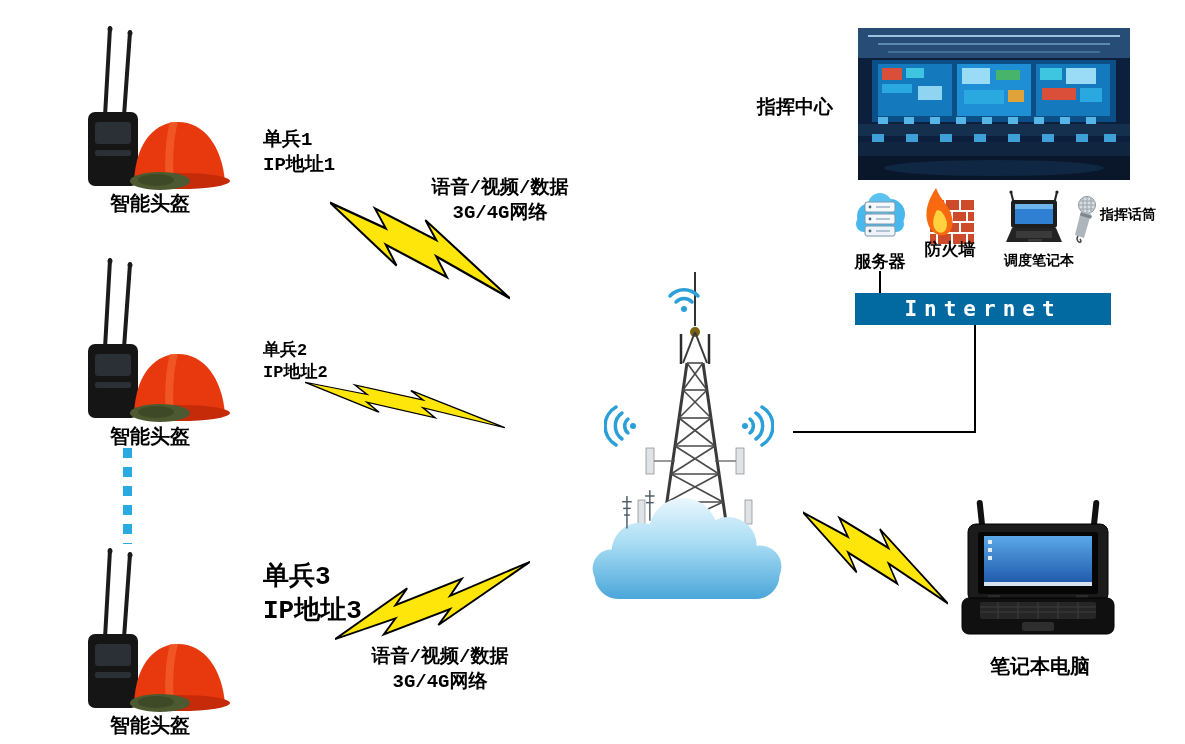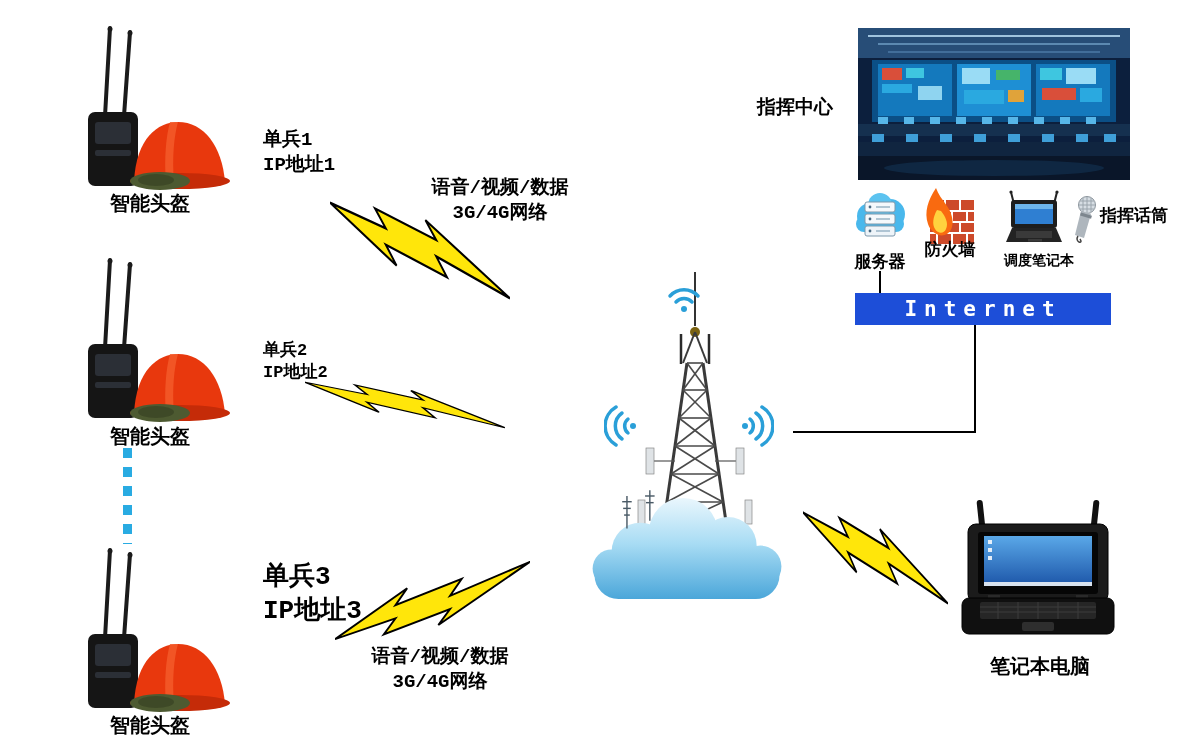--- a/index.html
+++ b/index.html
@@ -1,21 +1,21 @@
 <!DOCTYPE html>
 <html><head>
 <meta charset="utf-8">
 <style>
   html,body{margin:0;padding:0;background:#fff;}
   .canvas{position:relative;width:1185px;height:744px;background:#ffffff;overflow:hidden;
           font-family:"Liberation Sans","DejaVu Sans",sans-serif;}
   .abs{position:absolute;}
   .txt{font-weight:bold;color:#000;line-height:1.32;font-family:Liberation Mono, monospace;}
   .center{text-align:center;}
-  .internet-bar{display:flex;align-items:center;justify-content:center;background:#1d4ed8;
+  .internet-bar{display:flex;align-items:center;justify-content:center;background:#0369a1;
     color:#ffffff;font-family:"DejaVu Sans Mono","Liberation Mono",monospace;
     font-weight:bold;font-size:21px;letter-spacing:7px;}
   .dotted-line{background:repeating-linear-gradient(180deg,#29abe2 0 10px,transparent 10px 19px);}
   svg{display:block;}
 </style>
 </head>
 <body>
 
 <div class="canvas">
 
@@ -294,21 +294,21 @@
   </svg>
   <div class="abs txt center" style="left:995px;top:252px;width:88px;font-size:14px">调度笔记本</div>
 
   <svg class="abs" style="left:1064px;top:194px" width="34" height="50" viewBox="0 0 34 50">
     <circle cx="23" cy="11" r="8.5" fill="#d6dde3" stroke="#8b949c" stroke-width="1"></circle>
     <path d="M16 7 L30 7 M15 11 L31 11 M16 15 L30 15 M19 4 L19 18 M23 3 L23 19 M27 4 L27 18" stroke="#9aa4ac" stroke-width="1"></path>
     <path d="M17 17 L27 20 L20 44 L11 41 Z" fill="#aeb6bd"></path>
     <path d="M16.5 20 L27.5 23.3" stroke="#7d868e" stroke-width="3"></path>
     <path d="M14 42 C10 48 20 51 16 45" stroke="#444" fill="none" stroke-width="1.5"></path>
   </svg>
-  <div class="abs txt" style="left:1100px;top:206px;font-size:17px">指挥话筒</div>
+  <div class="abs txt" style="left:1100px;top:206px;font-size:14px">指挥话筒</div>
 
   <div class="abs internet-bar" style="left:855px;top:293px;width:256px;height:32px">
     <span>Internet</span>
   </div>
 
   <svg class="abs" style="left:0;top:0;pointer-events:none" width="1185" height="744" viewBox="0 0 1185 744">
     <line x1="880" y1="271" x2="880" y2="293" stroke="#000" stroke-width="2"></line>
     <polyline points="975,325 975,432 793,432" fill="none" stroke="#000" stroke-width="2"></polyline>
   </svg>
 

